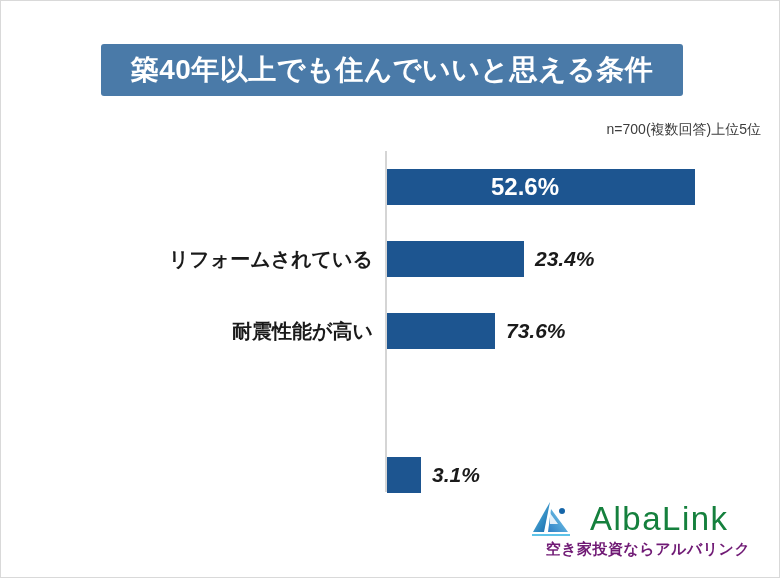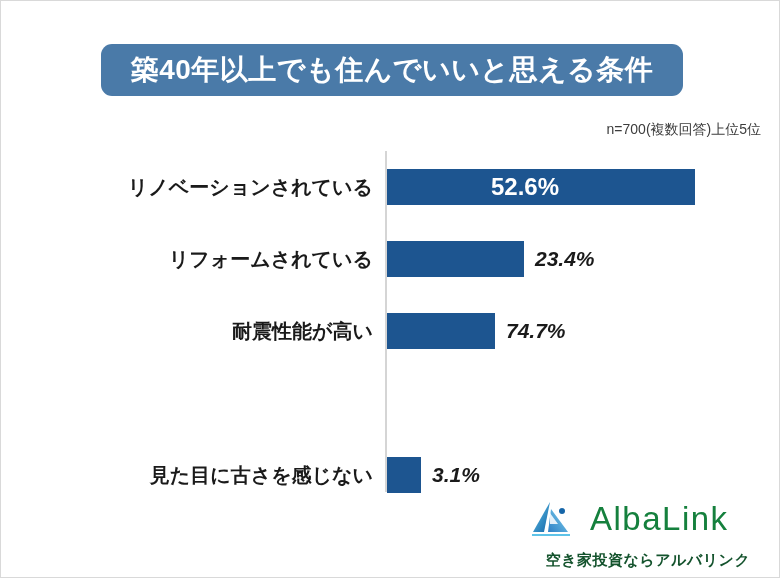--- a/index.html
+++ b/index.html
@@ -21,21 +21,21 @@
   }
 
   
   #title-banner {
     position: absolute;
     left: 100px;
     top: 43px;
     width: 582px;
     height: 52px;
     background: #4a7aa8;
-    border-radius: 11px;
+    border-radius: 3px;
     display: flex;
     align-items: center;
     justify-content: center;
   }
   #title-text {
     color: #ffffff;
     font-size: 28px;
     font-weight: bold;
     letter-spacing: 0.5px;
     white-space: nowrap;
@@ -134,64 +134,62 @@
     flex: 0 0 auto;
   }
   #logo-wordmark {
     font-size: 33px;
     color: #15803d;
     letter-spacing: 1.5px;
     margin-left: 16px;
     white-space: nowrap;
   }
   #logo-tagline {
-    margin-top: 11px;
+    margin-top: 0;
     text-align: center;
     font-size: 15px;
     font-weight: bold;
-    color: #14532d;
+    color: #701a75;
     letter-spacing: 0.5px;
     white-space: nowrap;
   }
 </style>
 </head>
 <body>
 
 <div id="canvas">
 
   <div id="title-banner">
     <span id="title-text">築40年以上でも住んでいいと思える条件</span>
   </div>
 
   <div id="subtitle">n=700(複数回答)上位5位</div>
 
   <div id="plot">
     <div id="axis-line"></div>
 
     <div class="bar-row" style="top:20px;">
-      <div class="cat-label">リノベーションされている</div>
       <div class="bar" style="width:308px;"></div>
       <div class="value-in" style="left:490px;">52.6%</div>
     </div>
 
     <div class="bar-row" style="top:92px;">
       <div class="cat-label">リフォームされている</div>
       <div class="bar" style="width:137px;"></div>
       <div class="value-out" style="left:534px;">23.4%</div>
     </div>
 
     <div class="bar-row" style="top:164px;padding-left:47px;">
       <div class="cat-label">耐震性能が高い</div>
       <div class="bar" style="width:108px;"></div>
-      <div class="value-out" style="left:505px;">74.7%</div>
+      <div class="value-out" style="left:505px;">73.6%</div>
     </div>
 
 
     <div class="bar-row" style="top:308px;">
-      <div class="cat-label">見た目に古さを感じない</div>
       <div class="bar" style="width:34px;"></div>
       <div class="value-out" style="left:431px;">3.1%</div>
     </div>
   </div>
 
   <div id="logo">
     <div id="logo-row">
       <svg id="logo-mark" viewBox="0 0 46 38">
         <defs>
           <linearGradient id="gradA" x1="0" y1="0" x2="1" y2="1">

